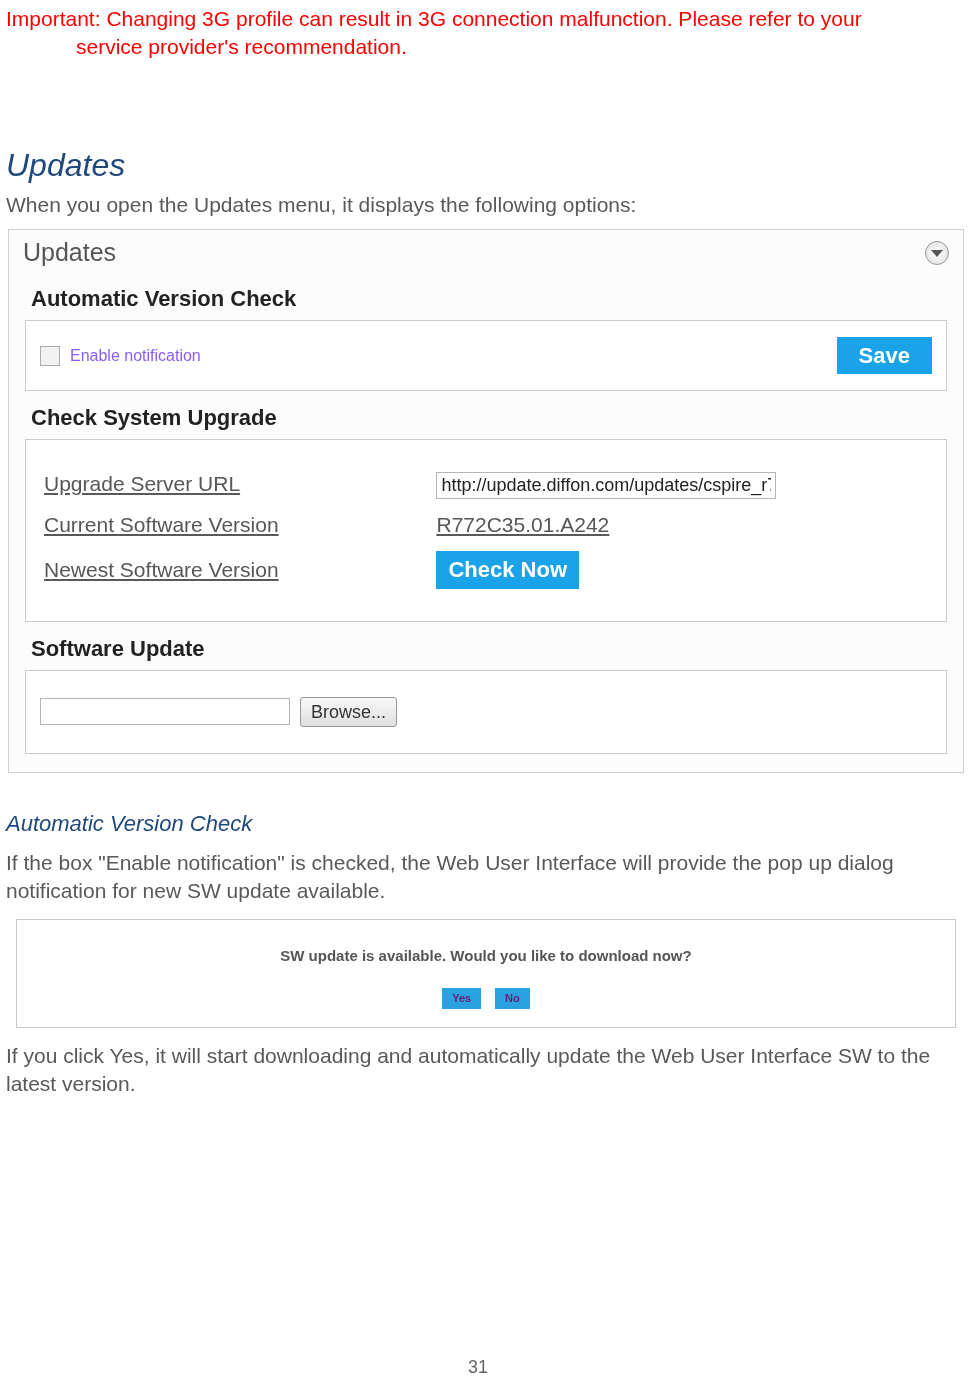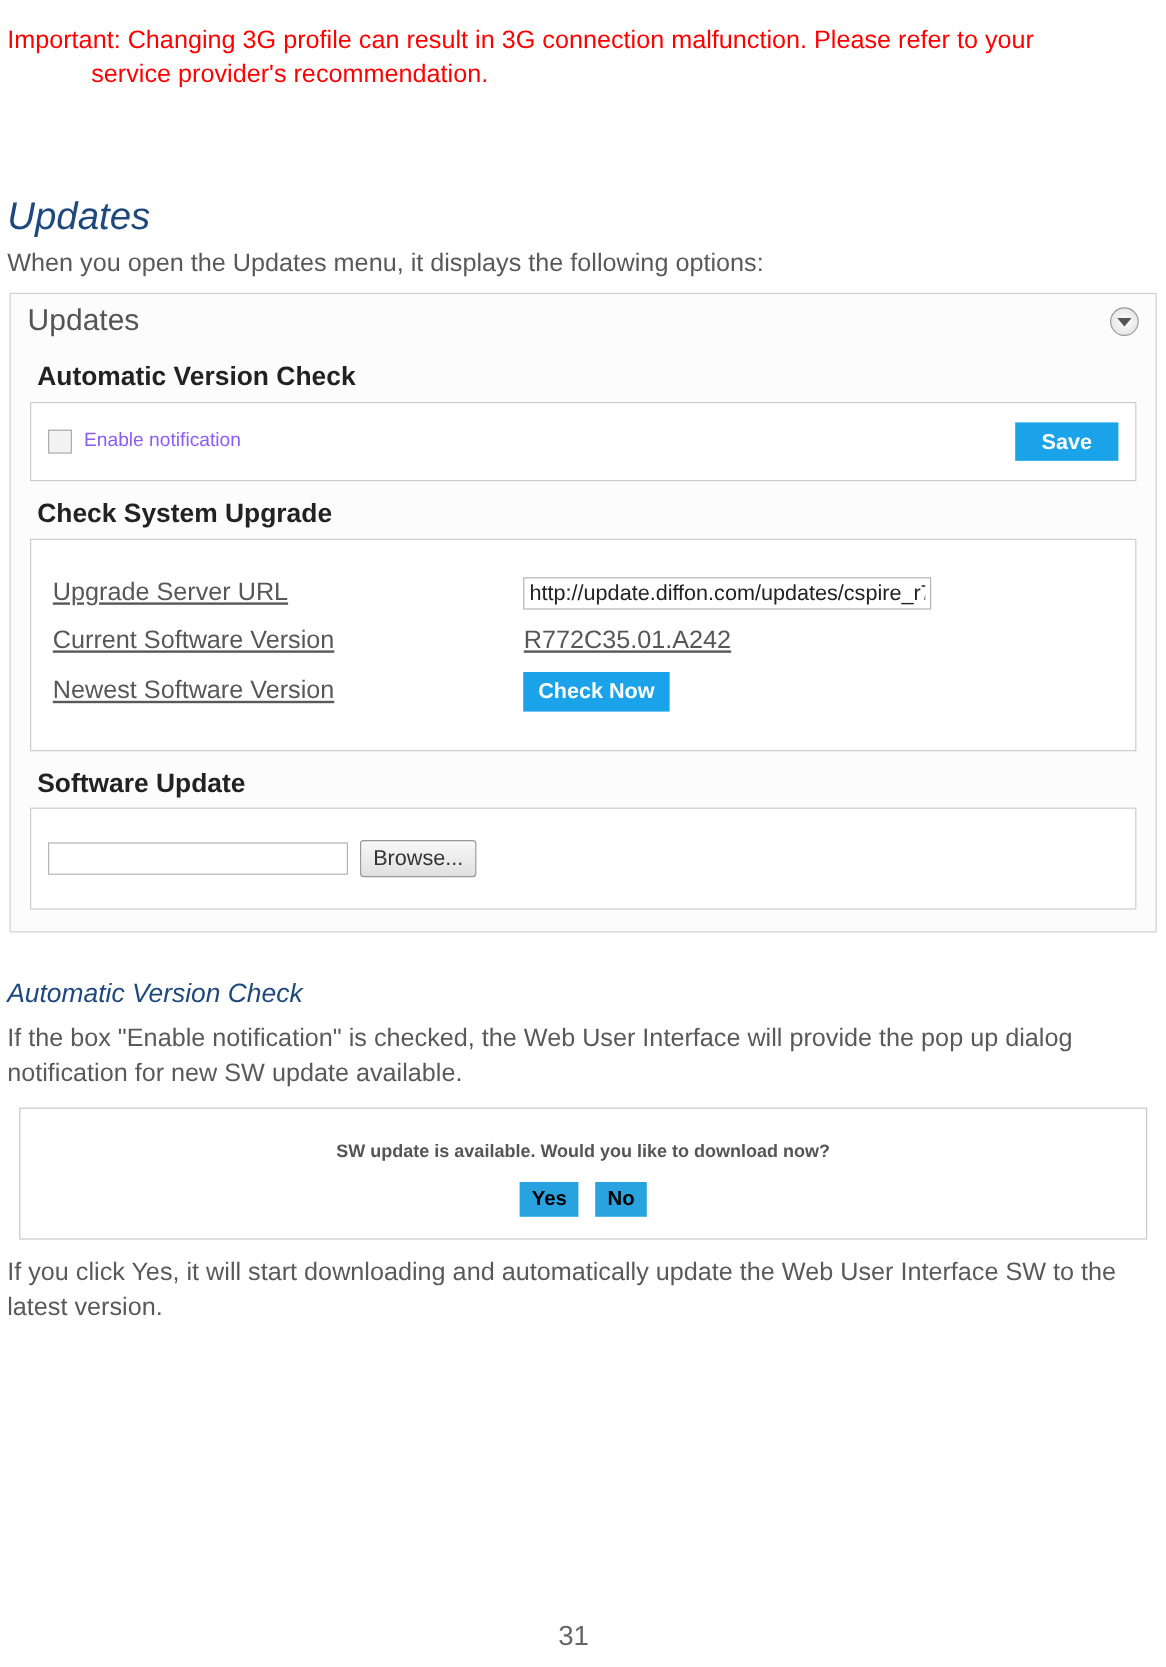--- a/index.html
+++ b/index.html
@@ -7,21 +7,21 @@
     font-family:Arial,Helvetica,sans-serif;
     width:972px;
     color:#595959;
     font-size:21px;
     line-height:1.35;
     padding:0 6px 40px 6px;
     box-sizing:border-box;
     position:relative;
     min-height:1389px;
   }
-  .warning{color:#ff0000;padding-top:20px;}
+  .warning{color:#ff0000;padding-top:5px;}
   .warning .indent{display:block;padding-left:70px;}
   h2.updates{
     font-family:Arial,Helvetica,sans-serif;
     font-style:italic;
     font-weight:400;
     color:#1f497d;
     font-size:32px;
     margin:82px 0 4px 0;
   }
   .intro{margin:0 0 10px 0;}
@@ -77,21 +77,21 @@
     width:18px;height:18px;
     border:1px solid #aaa;
     background:#f2f2f2;
     margin-right:10px;
     display:inline-block;
   }
   .chk-label{color:#8b5cf6;font-size:16px;flex:1 1 auto;}
   .btn{
     background:#1aa3e8;
     color:#fff;
-    font-size:18px;
+    font-size:22px;
     font-weight:bold;
     padding:4px 22px;
     border:none;
     display:inline-block;
     text-align:center;
   }
   .btn.small{padding:4px 12px;font-weight:bold;}
   .save-btn{margin-left:auto;}
   .grid{display:table;width:100%;margin-top:6px;text-decoration:underline;}
   .grow{display:table-row;}
@@ -131,33 +131,33 @@
     border:1px solid #c8c8c8;
     background:#fff;
     margin:0 10px 14px 10px;
     padding:26px 10px 18px 10px;
     text-align:center;
     font-weight:bold;
   }
   .dialog-text{font-size:15px;color:#555;margin-bottom:14px;}
   .mini-btn{
     background:#29a3e0;
-    color:#000000;
-    font-size:17px;
+    color:#701a75;
+    font-size:11px;
     padding:3px 10px;
     border:none;
     margin:0 4px;
     display:inline-block;
   }
   .pagenum{
     position:absolute;
     bottom:10px;
     left:0;right:16px;
     text-align:center;
-    font-size:23px;
+    font-size:18px;
     color:#666;
   }
 </style>
 </head>
 <body>
 
 <div class="warning">
   <span>Important: Changing 3G profile can result in 3G connection malfunction. Please refer to your</span>
   <span class="indent">service provider's recommendation.</span>
 </div>

